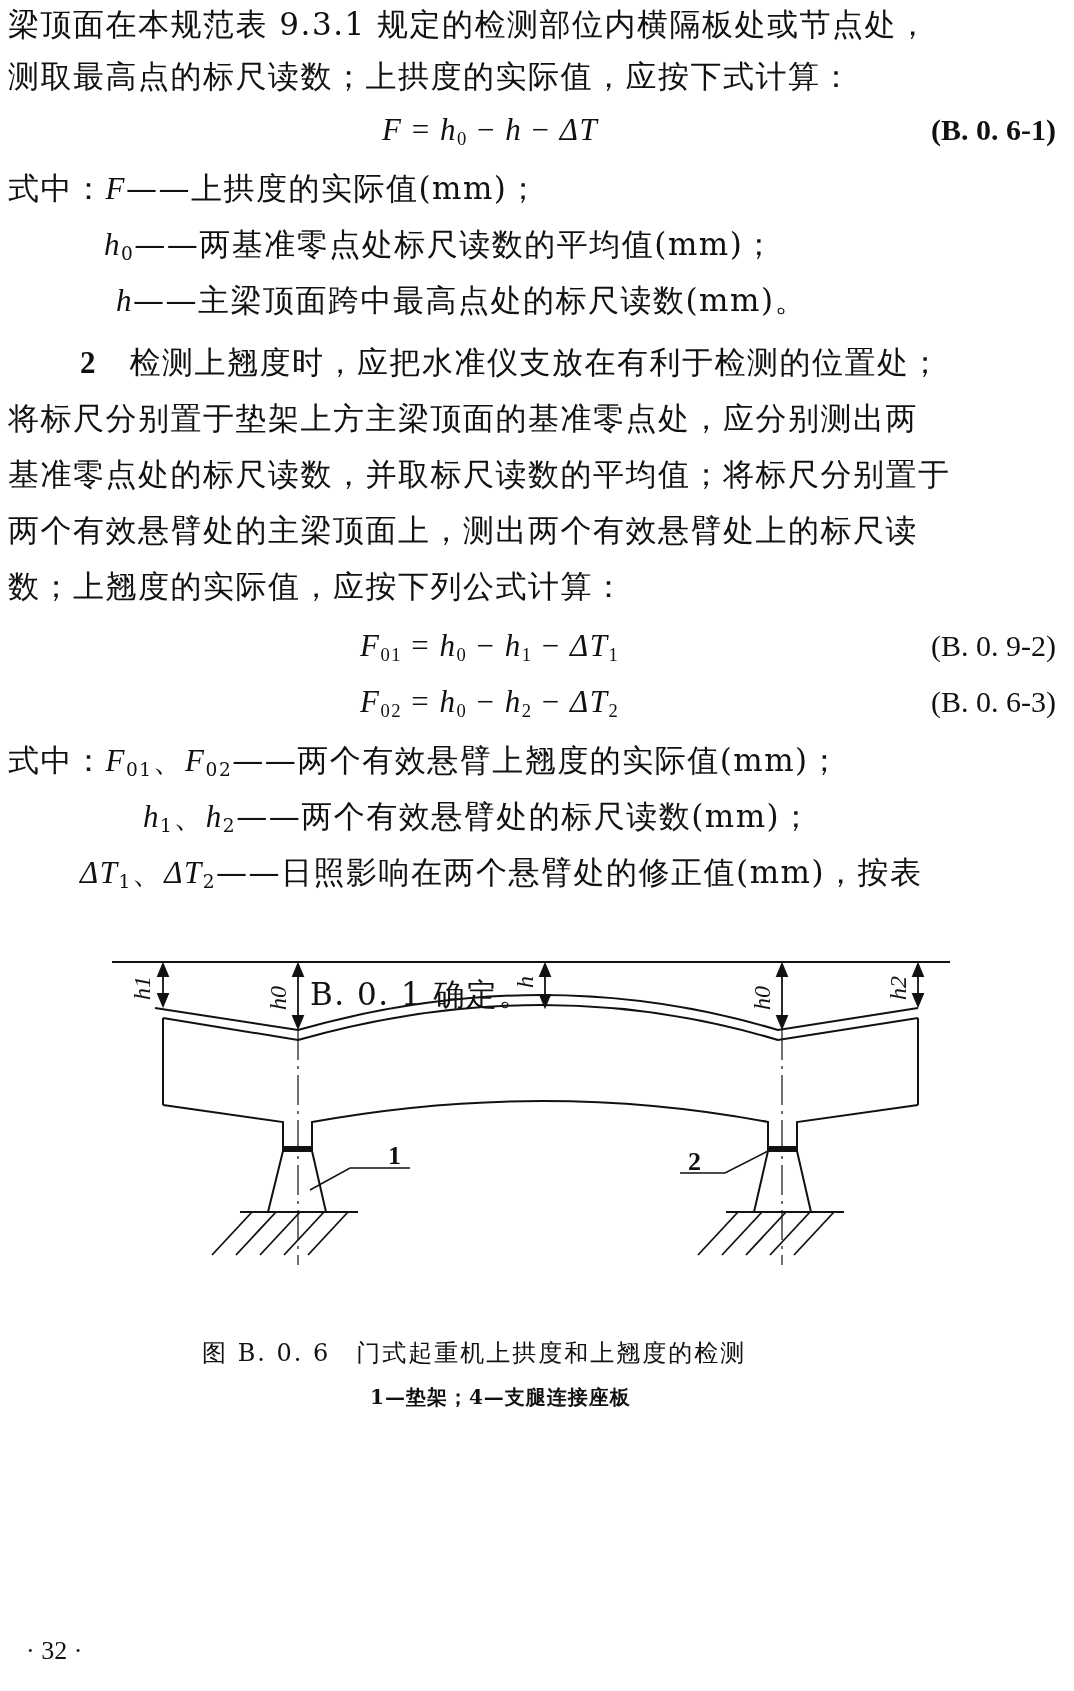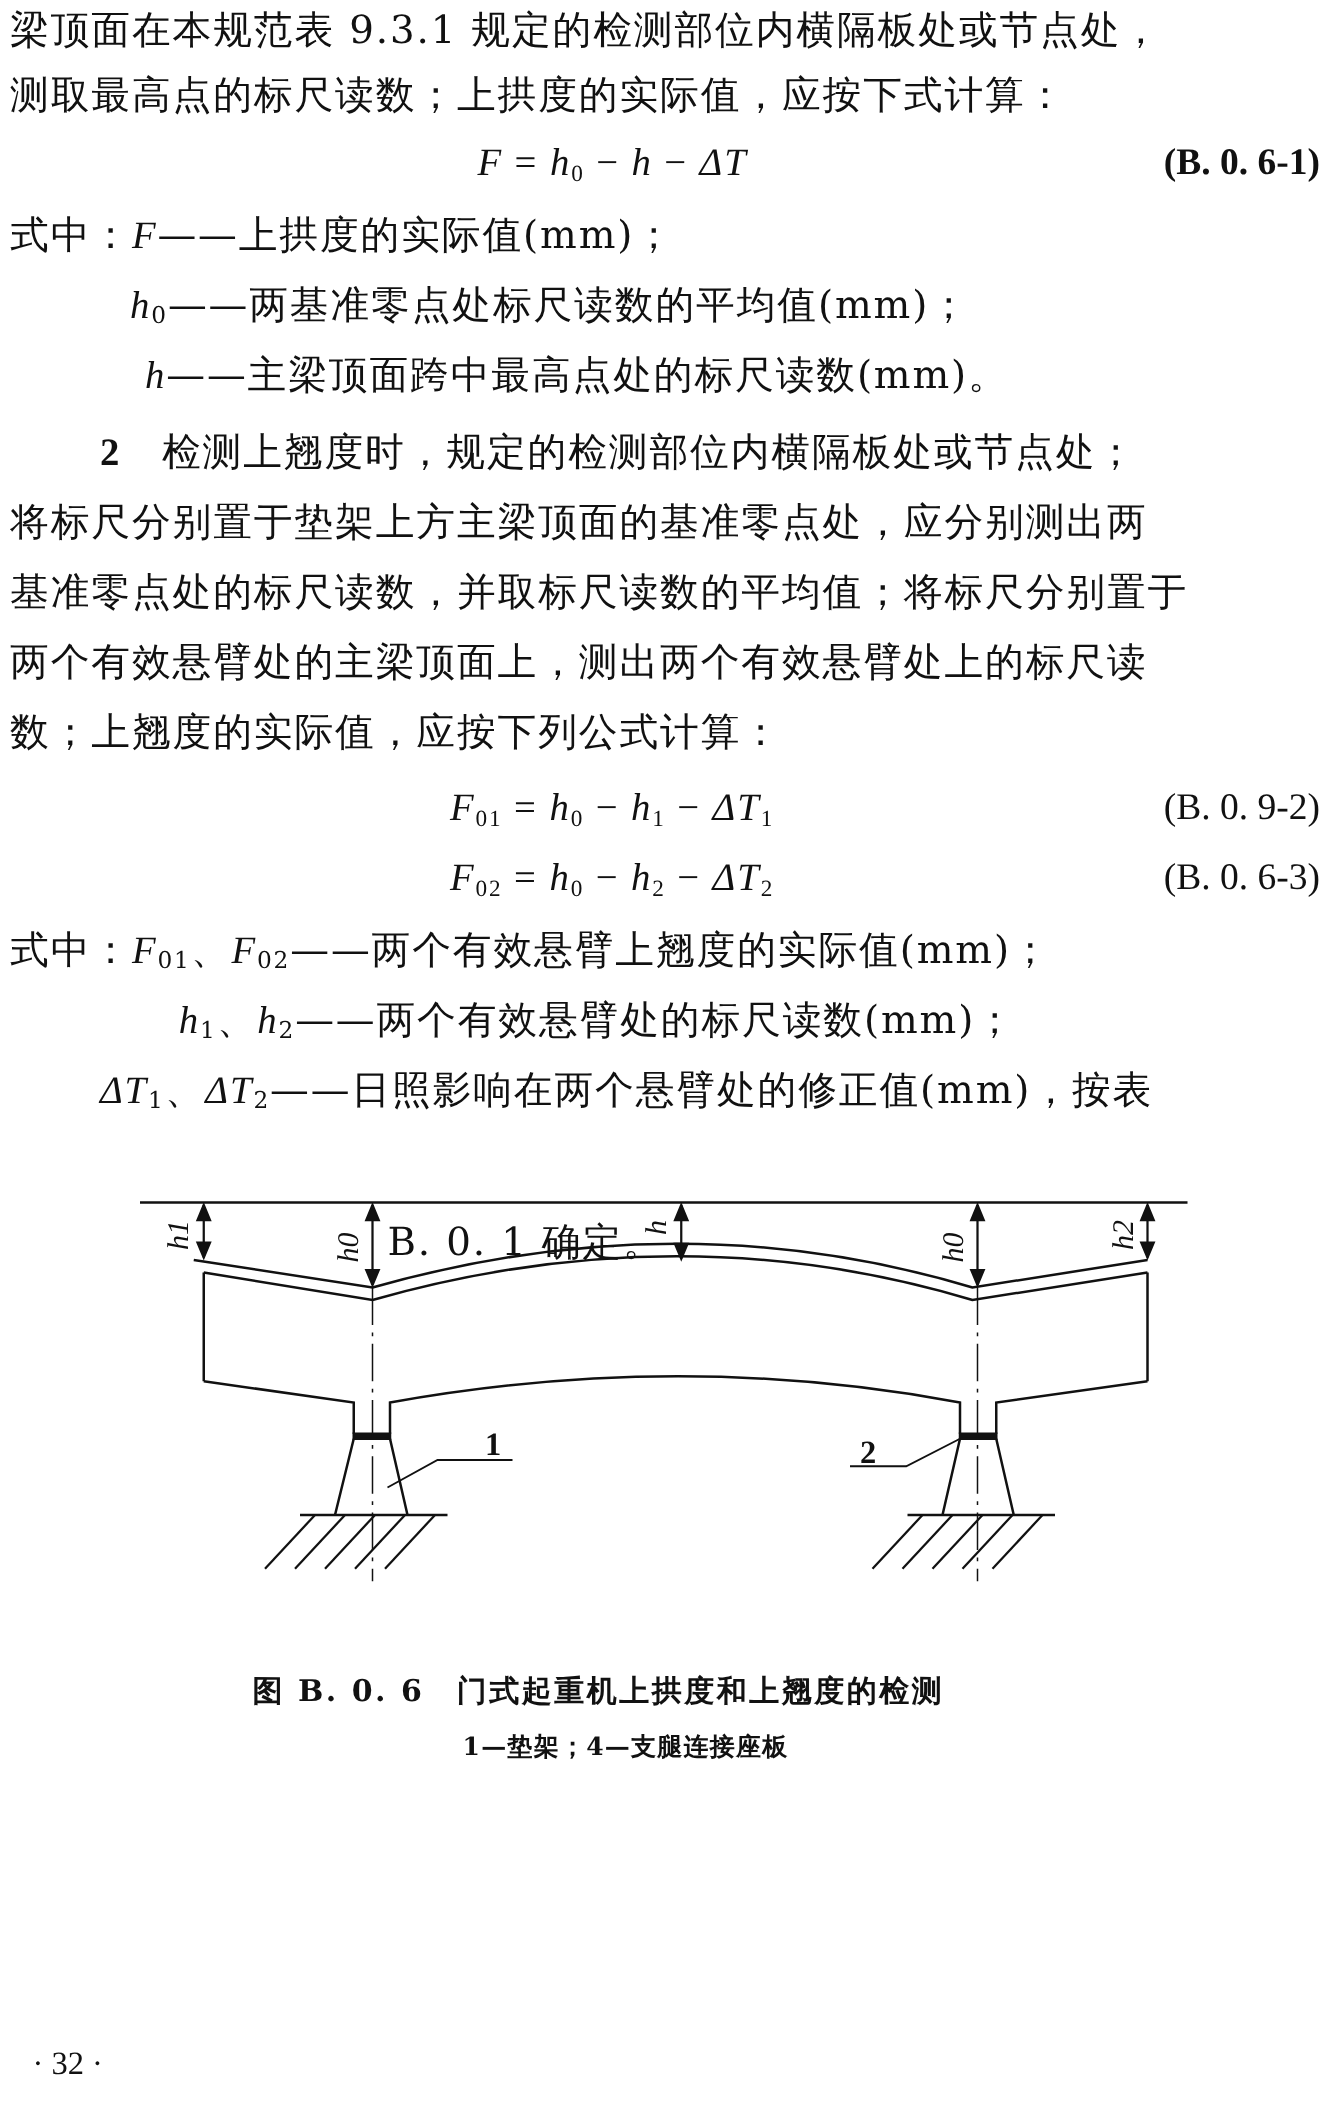--- a/index.html
+++ b/index.html
@@ -10,21 +10,21 @@
   }
   .line {
     position: absolute; white-space: nowrap;
     font-size: 31px; line-height: 40px; letter-spacing: 1.5px;
   }
   .math { font-family: "Liberation Serif", "DejaVu Serif", serif; font-style: italic; }
   .rm { font-family: "Liberation Serif", "DejaVu Serif", serif; font-style: normal; }
   sub { font-size: 60%; vertical-align: -0.25em; line-height: 0; font-style: normal; }
   .eqno { position: absolute; font-family: "Liberation Serif", serif; font-size: 30px; line-height: 40px; right: 18px; }
   .bold { font-weight: bold; font-family: "Liberation Serif", serif; }
-  .caption { position: absolute; white-space: nowrap; font-size: 24px; line-height: 30px; letter-spacing: 2px; font-weight: bold; }
+  .caption { position: absolute; white-space: nowrap; font-size: 24px; line-height: 30px; letter-spacing: 2px; }
   .legend { position: absolute; white-space: nowrap; font-size: 20px; line-height: 26px; letter-spacing: 1px; font-weight: bold; }
   .pageno { position: absolute; font-family: "Liberation Serif", serif; font-size: 26px; }
   svg text { font-family: "Liberation Serif", serif; font-style: italic; }
 </style>
 </head>
 <body>
 
 <div class="line" style="left:8px; top:4px;">梁顶面在本规范表 9.3.1 规定的检测部位内横隔板处或节点处，</div>
 <div class="line" style="left:8px; top:56px;">测取最高点的标尺读数；上拱度的实际值，应按下式计算：</div>
 
@@ -37,21 +37,21 @@
   <span>式中：</span><span class="math">F</span><span>——上拱度的实际值(mm)；</span>
 </div>
 <div class="line" style="left:104px; top:224px;">
   <span class="math">h</span><sub>0</sub><span>——两基准零点处标尺读数的平均值(mm)；</span>
 </div>
 <div class="line" style="left:116px; top:280px;">
   <span class="math">h</span><span>——主梁顶面跨中最高点处的标尺读数(mm)。</span>
 </div>
 
 <div class="line" style="left:80px; top:342px;">
-  <span class="bold">2</span><span>　</span><span>检测上翘度时，规定的检测部位内横隔板处或节点处；</span>
+  <span class="bold">2</span><span>　</span><span>检测上翘度时，应把水准仪支放在有利于检测的位置处；</span>
 </div>
 <div class="line" style="left:8px; top:398px;">将标尺分别置于垫架上方主梁顶面的基准零点处，应分别测出两</div>
 <div class="line" style="left:8px; top:454px;">基准零点处的标尺读数，并取标尺读数的平均值；将标尺分别置于</div>
 <div class="line" style="left:8px; top:510px;">两个有效悬臂处的主梁顶面上，测出两个有效悬臂处上的标尺读</div>
 <div class="line" style="left:8px; top:566px;">数；上翘度的实际值，应按下列公式计算：</div>
 
 <div class="line math" style="left:360px; top:626px;">
   <span>F</span><sub>01</sub><span class="rm"> = </span><span>h</span><sub>0</sub><span class="rm"> − </span><span>h</span><sub>1</sub><span class="rm"> − </span><span>ΔT</span><sub>1</sub>
 </div>
 <div class="eqno" style="top:626px;">(B. 0. 9-2)</div>

